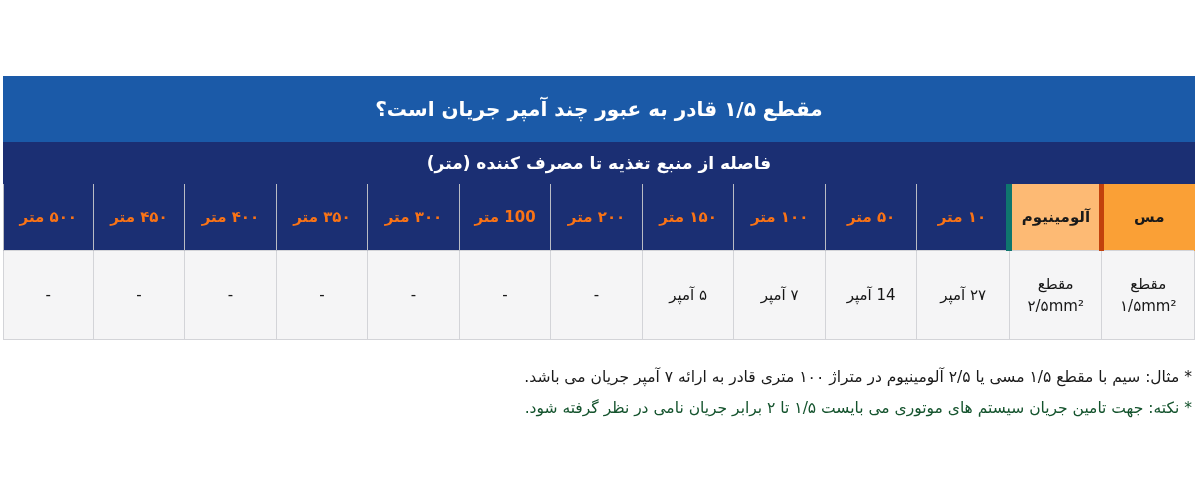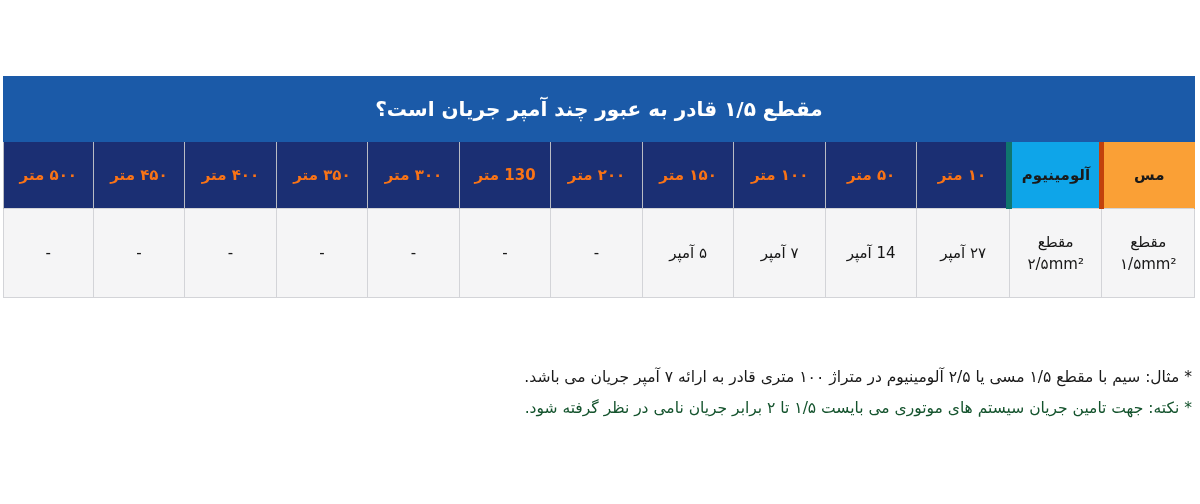--- a/index.html
+++ b/index.html
@@ -77,21 +77,21 @@
     border-right: 1px solid #b9bcc4;
     white-space: nowrap;
   }
   .hd.copper {
     background: #faa036;
     color: #1a1a1a;
     border-left: 5px solid #c2410c;
     border-right: 1px solid #faa036;
   }
   .hd.alum {
-    background: #0ea5e9;
+    background: #fdba74;
     color: #1a1a1a;
     border-left: 1px solid #c4c4c4;
     border-right: 1px solid #c4c4c4;
   }
   .hd.first-dist {
     border-right: 6px solid #0f766e;
   }
 
   
   .dc {
@@ -136,20 +136,21 @@
 </style>
 </head>
 <body>
 
 <div class="page">
 
   <div class="table-wrap">
 
     <div class="title-bar">مقطع ۱/۵ قادر به عبور چند آمپر جریان است؟</div>
 
+    <div class="subtitle-bar">فاصله از منبع تغذیه تا مصرف کننده  (متر)</div>
 
     <table class="grid">
       <colgroup>
         <col style="width:92px">
         <col style="width:92px">
         <col style="width:92px">
         <col style="width:91px">
         <col style="width:91px">
         <col style="width:91px">
         <col style="width:91px">
@@ -177,21 +178,21 @@
           <td class="hd">
             <span>۱۰۰ متر</span>
           </td>
           <td class="hd">
             <span>۱۵۰ متر</span>
           </td>
           <td class="hd">
             <span>۲۰۰ متر</span>
           </td>
           <td class="hd">
-            <span>130 متر</span>
+            <span>100 متر</span>
           </td>
           <td class="hd">
             <span>۳۰۰ متر</span>
           </td>
           <td class="hd">
             <span>۳۵۰ متر</span>
           </td>
           <td class="hd">
             <span>۴۰۰ متر</span>
           </td>

